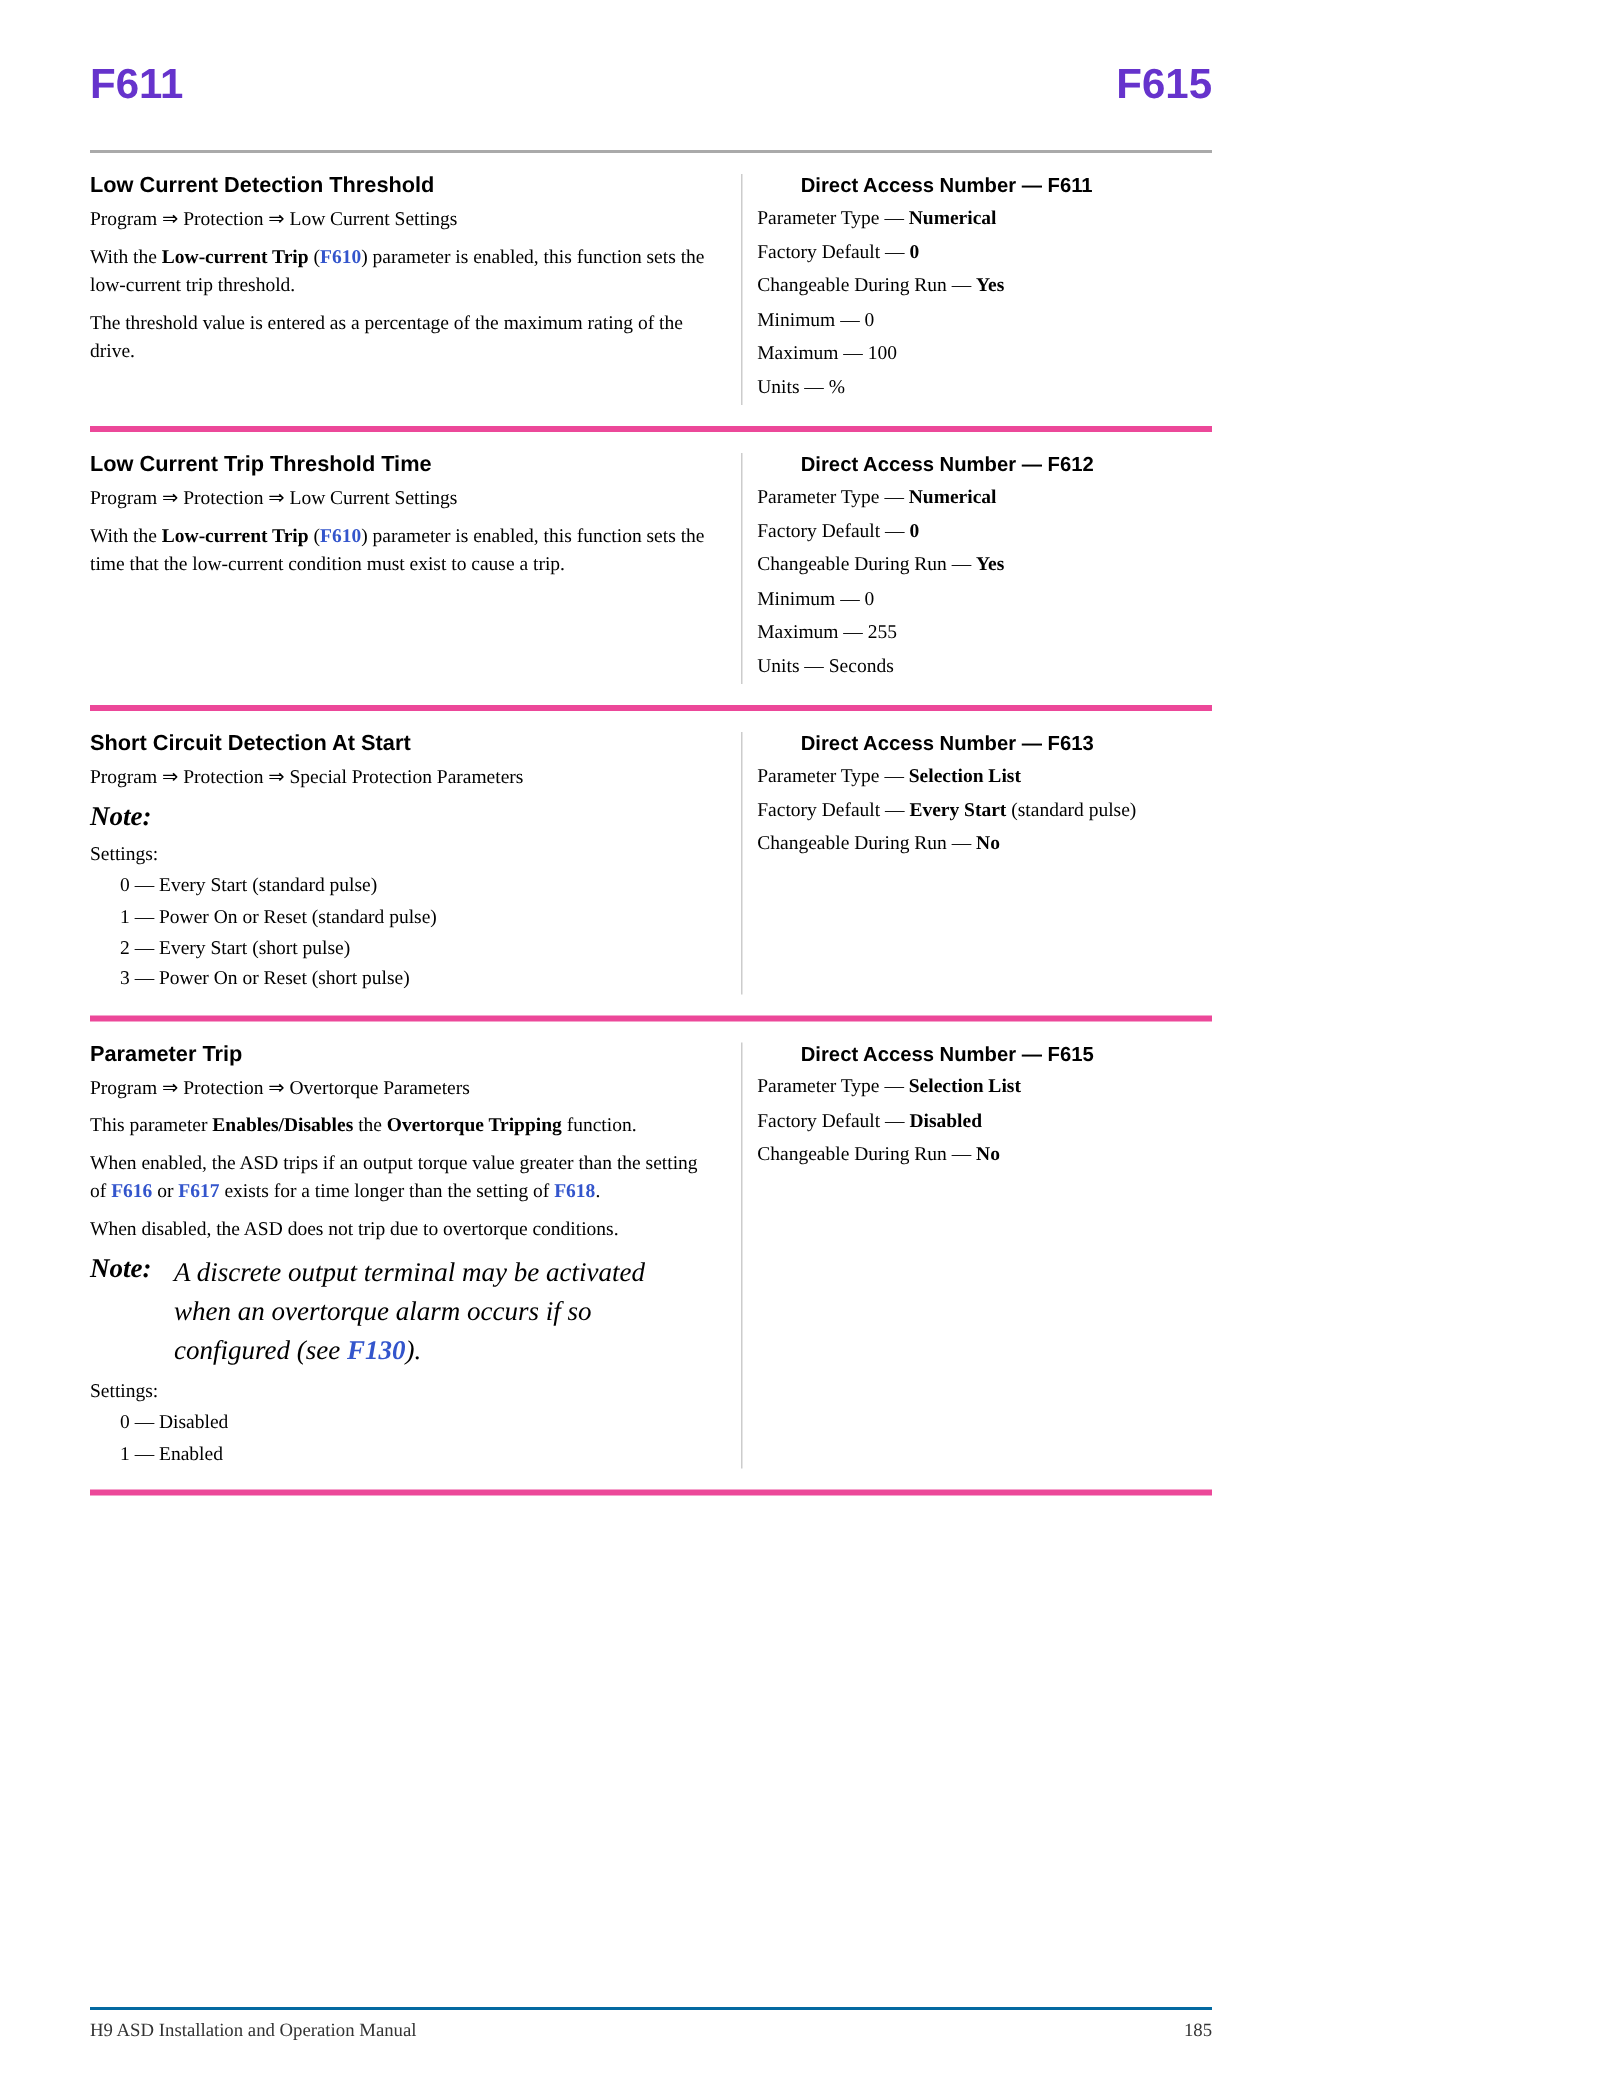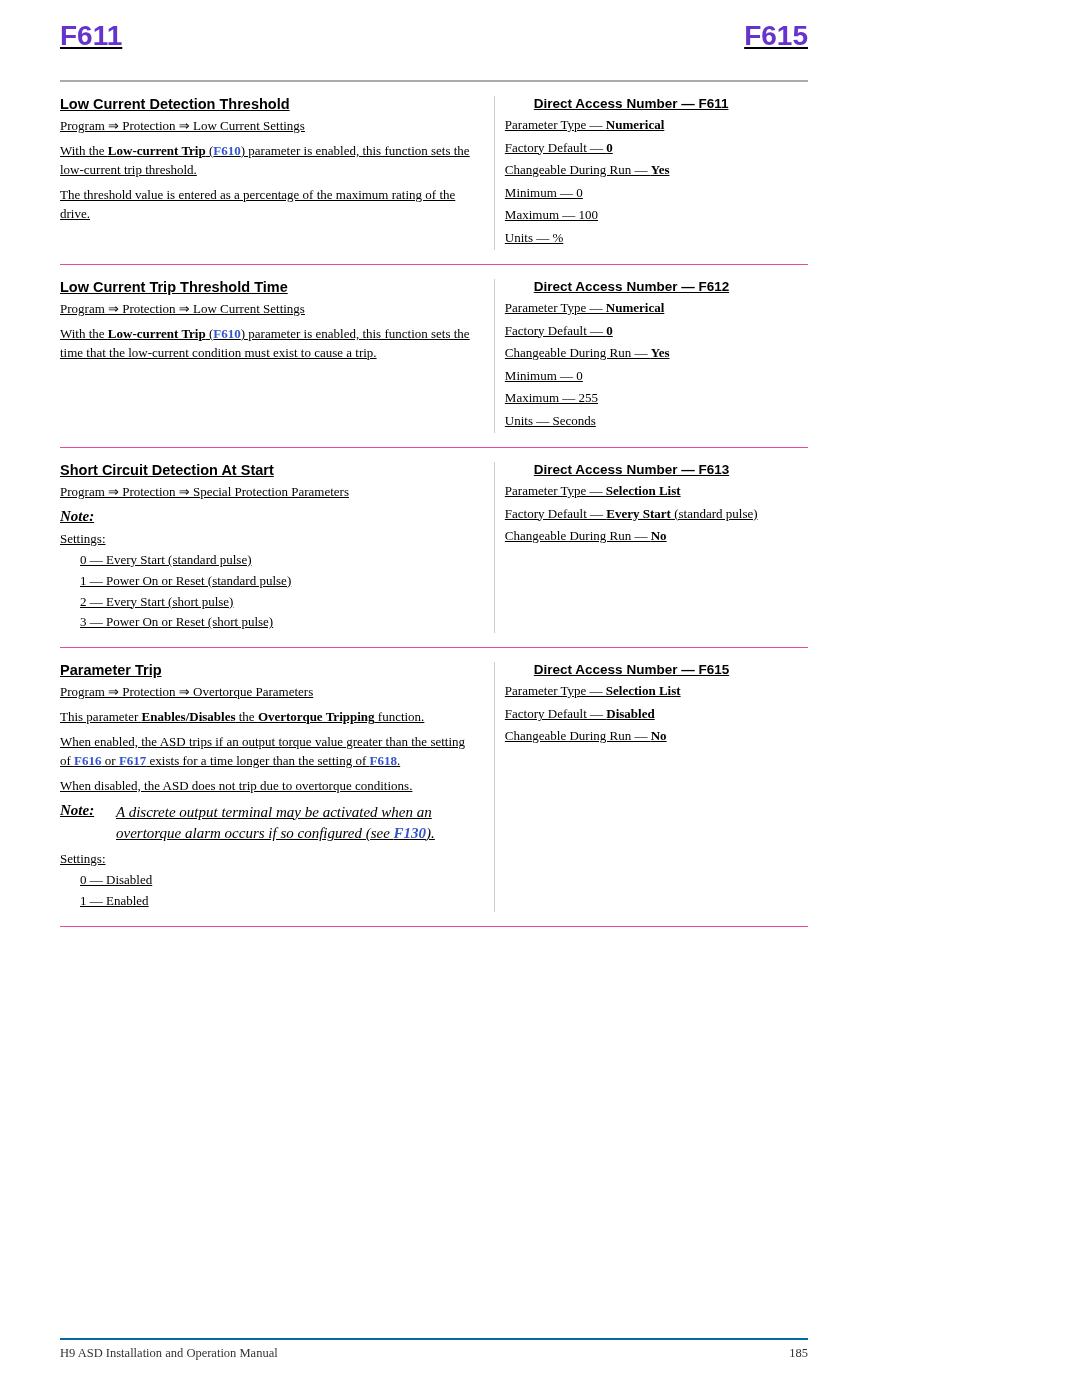--- a/index.html
+++ b/index.html
@@ -8,43 +8,42 @@
       font-size: 13.5px;
       background: #fff;
       color: #000;
       width: 1080px;
       min-height: 1397px;
       padding: 0;
     }
     .page {
       width: 868px;
       min-height: 1397px;
-      padding: 20px 60px 60px 60px;
+      padding: 40px 60px 60px 60px;
       position: relative;
-      text-decoration: underline;
     }
     .page-header {
       display: flex;
       justify-content: space-between;
       margin-bottom: 28px;
     }
     .page-title-left, .page-title-right {
       font-size: 28px;
       font-weight: bold;
       color: #6633cc;
       font-family: Arial, sans-serif;
     }
     .top-rule {
       border: none;
       border-top: 2px solid #aaa;
       margin-bottom: 0;
     }
     .section {
       display: flex;
-      border-bottom: 1px solid #ec4899;
+      border-bottom: 4px solid #ec4899;
       padding: 14px 0 14px 0;
     }
     .section-left {
       flex: 0 0 58%;
       padding-right: 24px;
     }
     .section-right {
       flex: 0 0 42%;
       padding-left: 10px;
       border-left: 1px solid #ccc;
@@ -60,21 +59,21 @@
       margin-bottom: 8px;
     }
     .body-text {
       font-size: 13px;
       margin-bottom: 6px;
       line-height: 1.45;
     }
     .note-block {
       display: flex;
       margin: 6px 0;
-      font-size: 15px;
+      font-size: 18px;
     }
     .note-label {
       font-style: italic;
       font-weight: bold;
       min-width: 52px;
       margin-right: 4px;
     }
     .note-text {
       font-style: italic;
       line-height: 1.45;

